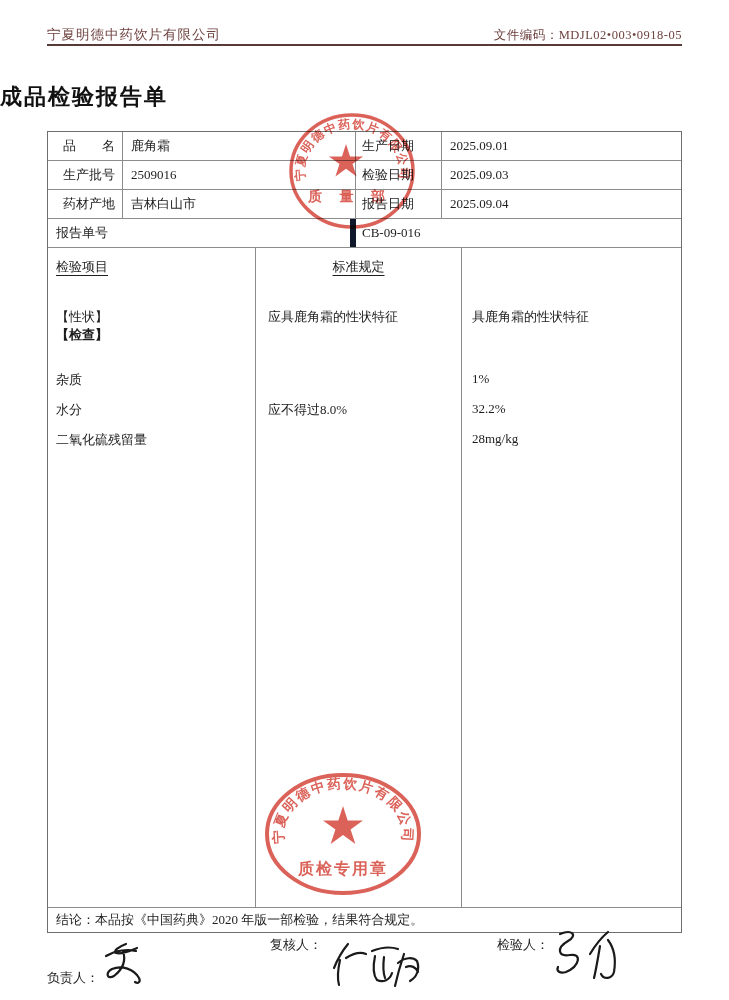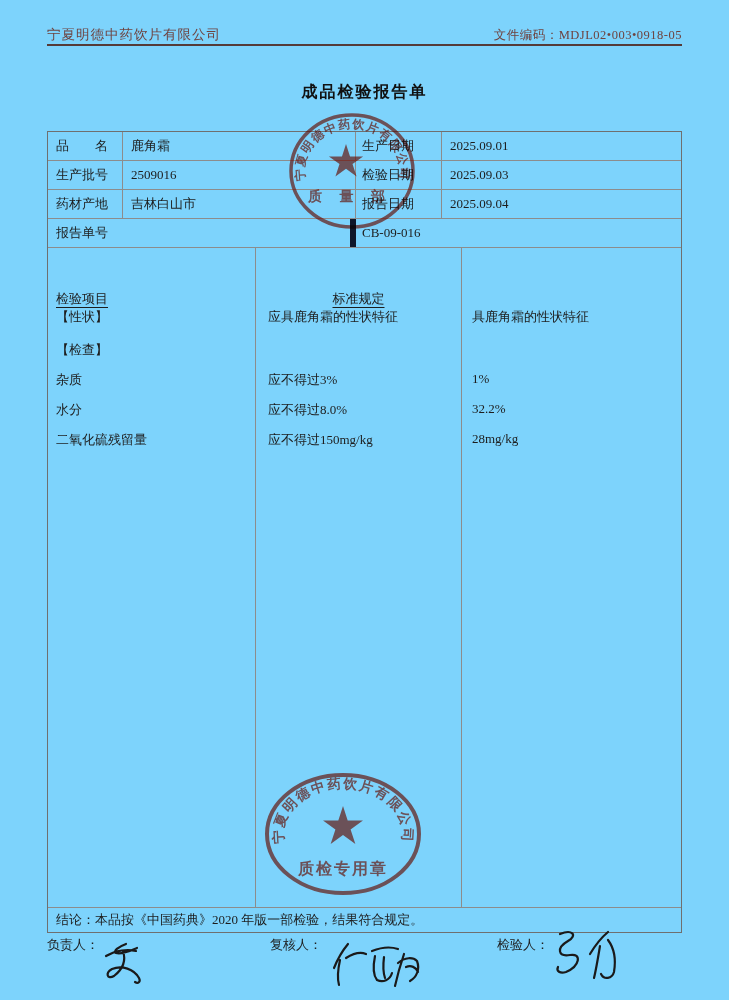--- a/index.html
+++ b/index.html
@@ -1,56 +1,56 @@
 <!DOCTYPE html>
 <html><head>
 <meta charset="utf-8">
 <style>
   * { margin:0; padding:0; box-sizing:border-box; }
   html,body { background:#e9e9e9; }
   .page {
-    position:relative; width:729px; height:1000px; background:#7dd3fc;
+    position:relative; width:729px; height:1000px; background:#ffffff;
     font-family:"Liberation Serif","DejaVu Serif",serif; color:#1d1d1d;
     overflow:hidden; margin:0 auto;
   }
   
   .lh-left  { position:absolute; left:47px; top:26px; font-size:13.5px; color:#6e4340; letter-spacing:1px; }
   .lh-right { position:absolute; right:47px; top:27px; font-size:12.5px; color:#6e4340; letter-spacing:.5px; }
   .lh-rule  { position:absolute; left:47px; top:44px; width:635px; height:2px; background:#553a38; }
   
-  .title { position:absolute; left:0; top:82px; width:100%; text-align:center;
-           font-size:16px; font-weight:700; letter-spacing:2px; color:#111; }
+  .title { position:absolute; left:0; top:82px; width:100%; text-align:left;
+           font-size:22px; font-weight:700; letter-spacing:2px; color:#111; }
   
   .tbl { position:absolute; left:47px; top:131px; width:635px; border:1px solid #6f6f6f; background:transparent; }
   .irow { display:flex; height:29px; border-bottom:1px solid #8c8c8c; font-size:13px; }
   .irow > div { line-height:28px; white-space:nowrap; overflow:hidden; }
-  .c-l1 { width:75px;  padding-left:8px;  border-right:1px solid #8c8c8c; }
+  .c-l1 { width:75px;  padding-left:8px;  border-right:1px solid #8c8c8c;text-align:center; }
   .c-v1 { width:233px; padding-left:8px;  border-right:1px solid #8c8c8c; }
   .c-l2 { width:86px;  padding-left:6px;  border-right:1px solid #8c8c8c; }
   .c-v2 { flex:1;      padding-left:8px; }
   .c-rl { width:308px; padding-left:8px;  border-right:6px solid #0f172a; }
   .c-rv { flex:1;      padding-left:6px; }
   
   .res { display:flex; height:660px; border-bottom:1px solid #8c8c8c; font-size:13px; }
   .res-col { position:relative; height:100%; }
   .res-col.c1 { width:208px; border-right:1px solid #8c8c8c; }
   .res-col.c2 { width:206px; border-right:1px solid #8c8c8c; }
   .res-col.c3 { flex:1; }
   .res-col .cell { position:absolute; left:0; width:100%; white-space:nowrap; }
   .c1 .cell { padding-left:8px; }
   .c2 .cell { padding-left:12px; }
   .c3 .cell { padding-left:10px; }
-  .r-head { top:10px;margin-top:32px; }
+  .r-head { top:10px; }
   .r-head.ctr { text-align:center; padding-left:0 !important; }
   .r-head span { text-decoration:underline; text-underline-offset:4px; }
-  .r0 { top:60px; } .r1 { top:93px; } .r2 { top:123px; } .r3 { top:153px; } .r4 { top:183px; }
+  .r0 { top:60px; } .r1 { top:78px;font-weight:bold; } .r2 { top:123px; } .r3 { top:153px; } .r4 { top:183px; }
   .concl { height:24px; line-height:23px; font-size:13px; padding-left:8px; white-space:nowrap; }
   
   .sig-label { position:absolute; top:936px; font-size:13px; }
-  .sl1 { left:47px; } .sl2 { left:270px; } .sl3 { left:497px;text-align:center; }
+  .sl1 { left:47px;margin-top:33px; } .sl2 { left:270px; } .sl3 { left:497px;text-align:center; }
   .sig-svg { position:absolute; }
   .sig1 { left:92px;  top:938px; }
   .sig2 { left:322px; top:936px; }
   .sig3 { left:538px; top:926px; }
   .sig-svg path { fill:none; stroke:#1a1a1a; stroke-width:2.2; stroke-linecap:round; stroke-linejoin:round; }
   
   .stamp { position:absolute; mix-blend-mode:multiply; opacity:.85; }
   .stamp-top    { left:282px; top:108px; }
   .stamp-bottom { left:261px; top:767px; }
   .stamp text { fill:#d5463c; font-family:"Liberation Serif","DejaVu Serif",serif; font-weight:700; }
@@ -96,23 +96,21 @@
         <div class="cell r-head"><span>检验项目</span></div>
         <div class="cell r0">【性状】</div>
         <div class="cell r1">【检查】</div>
         <div class="cell r2">杂质</div>
         <div class="cell r3">水分</div>
         <div class="cell r4">二氧化硫残留量</div>
       </div>
       <div class="res-col c2">
         <div class="cell r-head ctr"><span>标准规定</span></div>
         <div class="cell r0">应具鹿角霜的性状特征</div>
-        <div class="cell r2">应不得过3%</div>
         <div class="cell r3">应不得过8.0%</div>
-        <div class="cell r4">应不得过150mg/kg</div>
       </div>
       <div class="res-col c3">
         <div class="cell r0">具鹿角霜的性状特征</div>
         <div class="cell r2">1%</div>
         <div class="cell r3">32.2%</div>
         <div class="cell r4">28mg/kg</div>
       </div>
     </div>
 
     <div class="concl">结论：本品按《中国药典》2020 年版一部检验，结果符合规定。</div>

